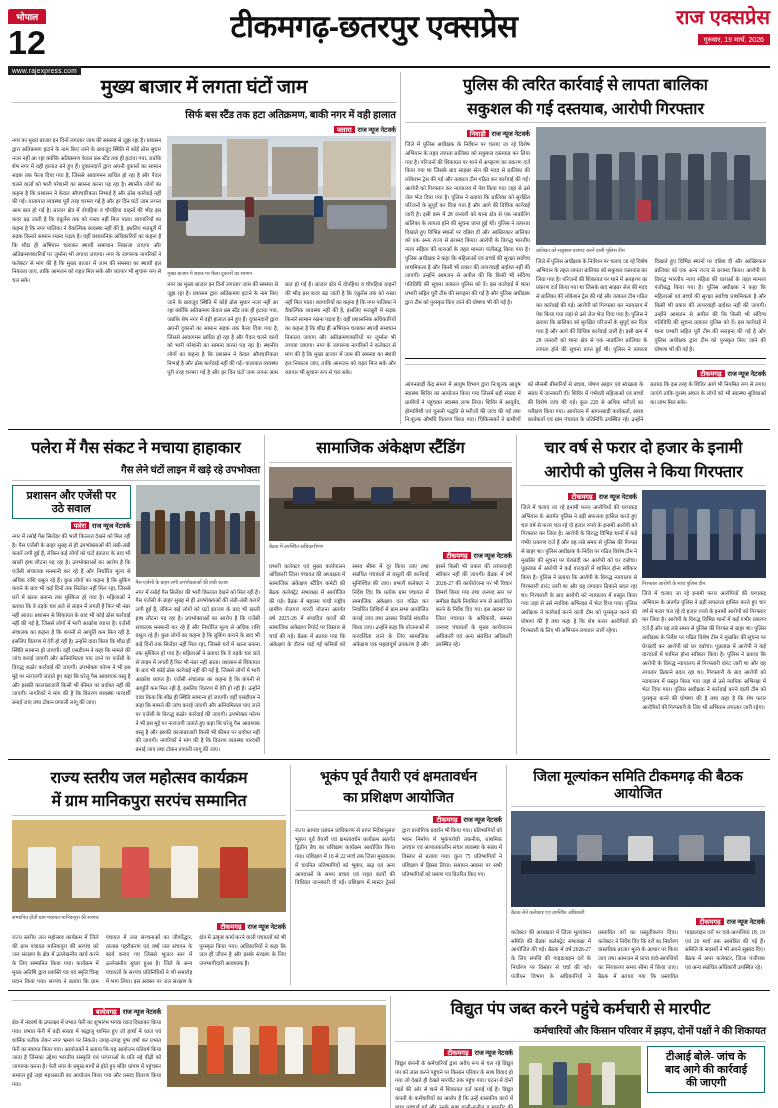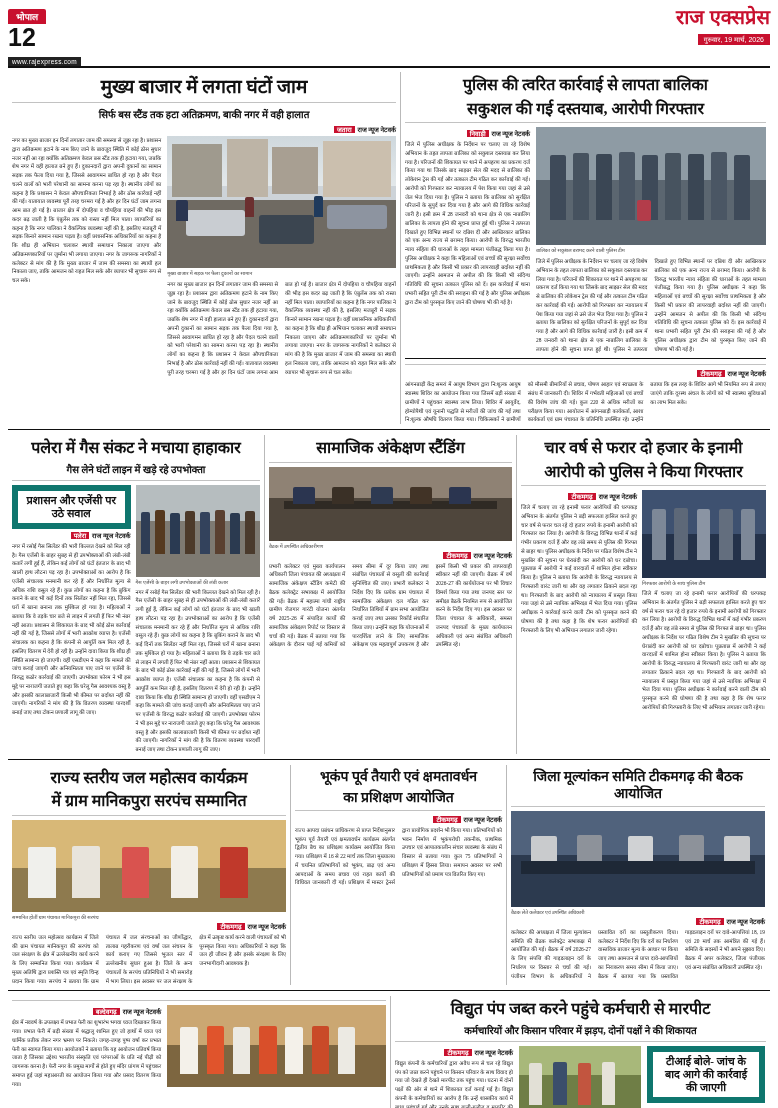--- a/index.html
+++ b/index.html
@@ -10,74 +10,77 @@
     font-family: "Liberation Sans", sans-serif;
     color: #111;
     overflow: hidden;
   }
   .page { width:778px; height:1108px; padding:6px 8px 4px 8px; position:relative; }
 
   
   .masthead { display:flex; align-items:flex-start; justify-content:space-between; height:62px; border-bottom:2px solid #111; }
   .mast-left { width:120px; }
   .city-badge { display:inline-block; background:#c8102e; color:#fff; font-size:9px; padding:1px 8px; border-radius:2px 2px 0 0; font-weight:bold; }
-  .page-no { font-size:25px; font-weight:bold; line-height:1; margin-top:1px; }
+  .page-no { font-size:34px; font-weight:bold; line-height:1; margin-top:1px; }
   .mast-site { font-size:6.5px; background:#222; color:#fff; padding:1px 4px; display:inline-block; margin-top:4px; letter-spacing:.3px; }
   .mast-center { flex:1; text-align:center; }
   .mast-title { font-size:31px; font-weight:bold; letter-spacing:-0.5px; line-height:1.1; margin-top:4px; }
   .mast-right { width:150px; text-align:right; }
   .brand { color:#c8102e; font-size:20px; font-weight:bold; line-height:1.1; }
   .mast-date { font-size:7px; background:#c8102e; color:#fff; display:inline-block; padding:1px 6px; margin-top:4px; }
 
   
   .divider-v { width:1px; background:#b9b9b9; }
   .hr { border:0; border-top:1px solid #111; margin:5px 0; }
   .hr-thin { border:0; border-top:1px solid #c2c2c2; margin:4px 0; }
 
   .row { display:flex;font-family:Liberation Serif, serif; }
   .col { }
 
   h2.head {
     font-size:19px; font-weight:bold; line-height:1.22; margin:3px 0 4px 0; text-align:center;
   }
   h2.head.small { font-size:16px; }
   h2.head.xsmall { font-size:14px; }
-  .subhead { text-align:center; font-size:10px; font-weight:bold; margin:2px 0 4px; }
+  .subhead { text-align:right; font-size:10px; font-weight:bold; margin:2px 0 4px; }
   .byline { font-size:6.5px; color:#111; text-align:right; font-weight:bold; margin:2px 0; }
   .byline .loc { background:#c8102e; color:#fff; padding:0 3px; margin-right:3px; }
   .body-text { font-size:5.4px; line-height:1.62; text-align:justify; color:#222; hyphens:auto; }
   .cols2 { column-count:2; column-gap:7px; }
   .cols3 { column-count:3; column-gap:7px; }
 
   .photo { width:100%; background:#cdd3d8; position:relative; overflow:hidden; }
   .cap { font-size:5px; color:#444; margin-top:2px; }
 
   
   .ph { position:relative; overflow:hidden; }
   .ph .sky { position:absolute; left:0; right:0; top:0; height:38%; background:linear-gradient(180deg,#cfd8dd,#e3e8ea); }
   .ph .ground { position:absolute; left:0; right:0; bottom:0; height:40%; background:#8d8276; }
   .ph .bld { position:absolute; background:#b0a89d; }
   .ph .car { position:absolute; background:#5a6470; border-radius:3px; }
   .ph .person { position:absolute; background:#31476b; border-radius:2px 2px 0 0; }
 
-  .hl-box { border:6px solid #0f766e; padding:3px 8px; margin-top:4px; }
+  .hl-box { border:1px solid #0f766e; padding:3px 8px; margin-top:4px; }
   .hl-title { font-size:11px; font-weight:bold; text-align:center; line-height:1.2; }
 
   .section { padding:0 4px; }
 </style>
 </head>
 <body>
 
 <div class="page">
 
   <div class="masthead">
     <div class="mast-left">
       <div class="city-badge">भोपाल</div>
       <div class="page-no">12</div>
       <div class="mast-site">www.rajexpress.com</div>
+    </div>
+    <div class="mast-center">
+      <div class="mast-title">टीकमगढ़-छतरपुर एक्सप्रेस</div>
     </div>
     <div class="mast-right">
       <div class="brand">राज एक्सप्रेस</div>
       <div class="mast-date">गुरुवार, 19 मार्च, 2026</div>
     </div>
   </div>
 
   <div class="row" style="margin-top:4px;">
 
     <div class="col section" style="width:392px;">

